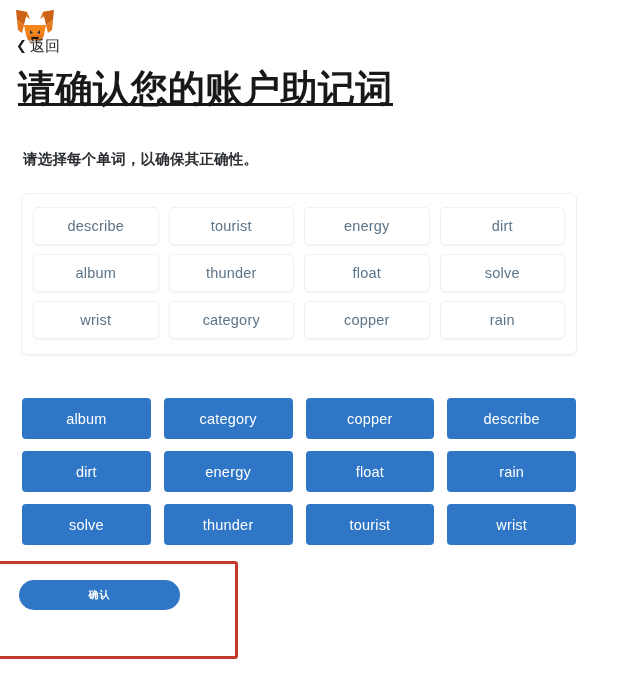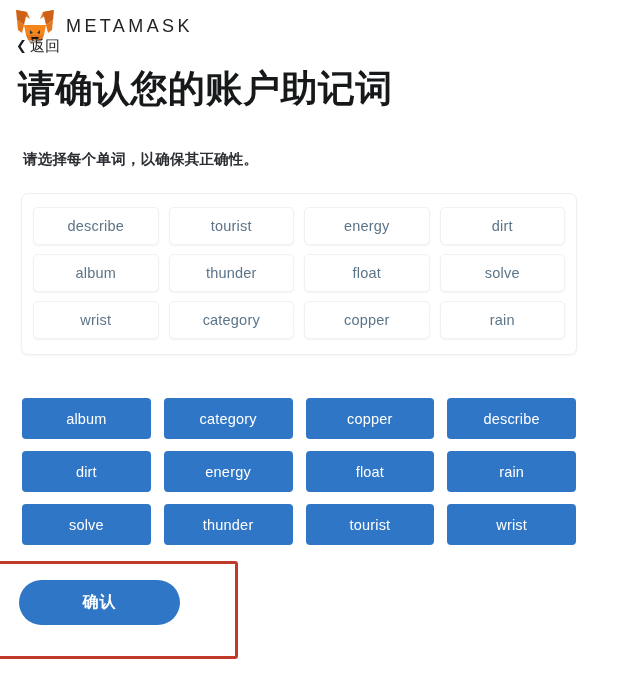--- a/index.html
+++ b/index.html
@@ -62,20 +62,21 @@
     position: absolute;
     left: 18px;
     top: 66px;
     margin: 0;
     font-size: 37px;
     font-weight: 700;
     letter-spacing: 0.5px;
     color: #16181a;
     line-height: 1.25;
     white-space: nowrap;
+    text-decoration: underline;
   }
   .page-subtitle {
     position: absolute;
     left: 19px;
     top: 146px;
     margin: 4px;
     font-size: 14.5px;
     font-weight: 700;
     color: #2b2e32;
     letter-spacing: 0.2px;
@@ -156,27 +157,27 @@
     box-sizing: border-box;
     border: 3px solid #c0392b;
     border-radius: 3px;
     pointer-events: none;
   }
   .confirm-button {
     position: absolute;
     left: 19px;
     top: 580px;
     width: 161px;
-    height: 45px;
+    height: 30px;
     box-sizing: border-box;
     background: #2f76c6;
     border: none;
     border-radius: 23px;
     color: #ffffff;
-    font-size: 16px;
+    font-size: 10px;
     font-weight: 700;
     font-family: inherit;
     letter-spacing: 1px;
     cursor: pointer;
     display: flex;
     align-items: center;
     justify-content: center;
     padding: 0;
   }
 </style>
@@ -191,21 +192,20 @@
     <polygon points="40,2 29,4 32,17 39,12" fill="#cd6116"></polygon>
     <polygon points="3,12 10,17 8,25 4,22" fill="#e4761b"></polygon>
     <polygon points="39,12 32,17 34,25 38,22" fill="#e4761b"></polygon>
     <polygon points="10,17 32,17 30,27 12,27" fill="#f6851b"></polygon>
     <polygon points="12,27 30,27 28,32 14,32" fill="#e4761b"></polygon>
     <polygon points="14,32 28,32 26,35 16,35" fill="#c0ad9e"></polygon>
     <polygon points="16,22 19,25 16,26" fill="#233447"></polygon>
     <polygon points="26,22 23,25 26,26" fill="#233447"></polygon>
     <polygon points="17,29 25,29 24,31 18,31" fill="#161616"></polygon>
   </svg>
-  <span class="wordmark">METAMASK</span>
 </div>
 
 <div class="back-link">
   <span class="back-chev">❮</span>
   <span>返回</span>
 </div>
 
 <h1 class="page-title">请确认您的账户助记词</h1>
 <p class="page-subtitle">请选择每个单词，以确保其正确性。</p>
 

